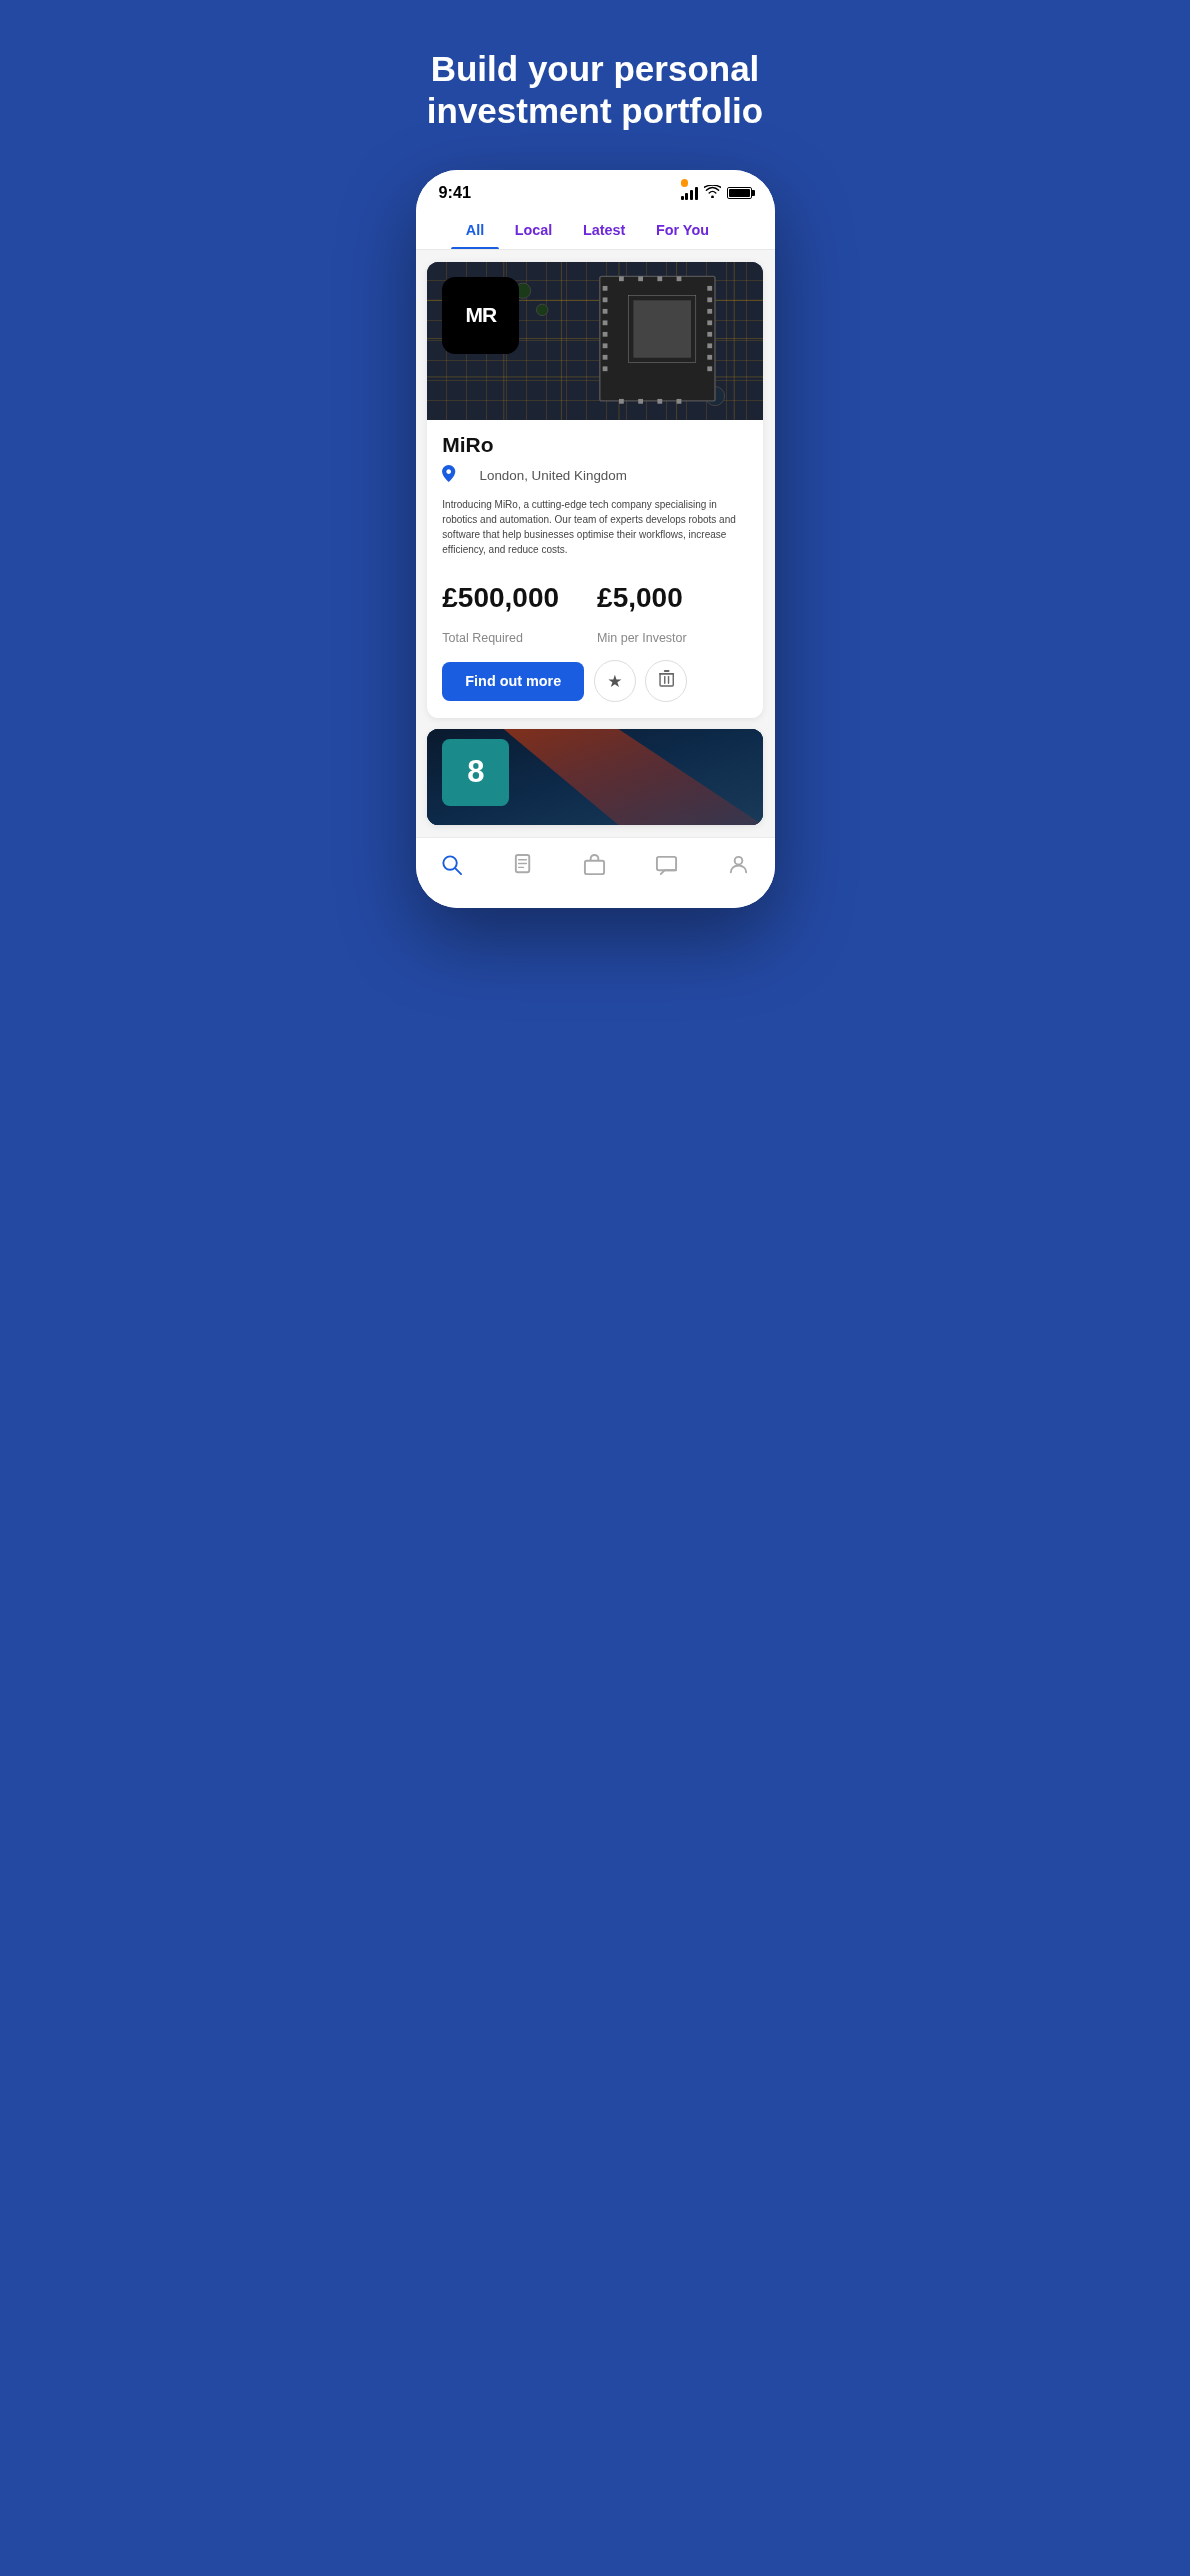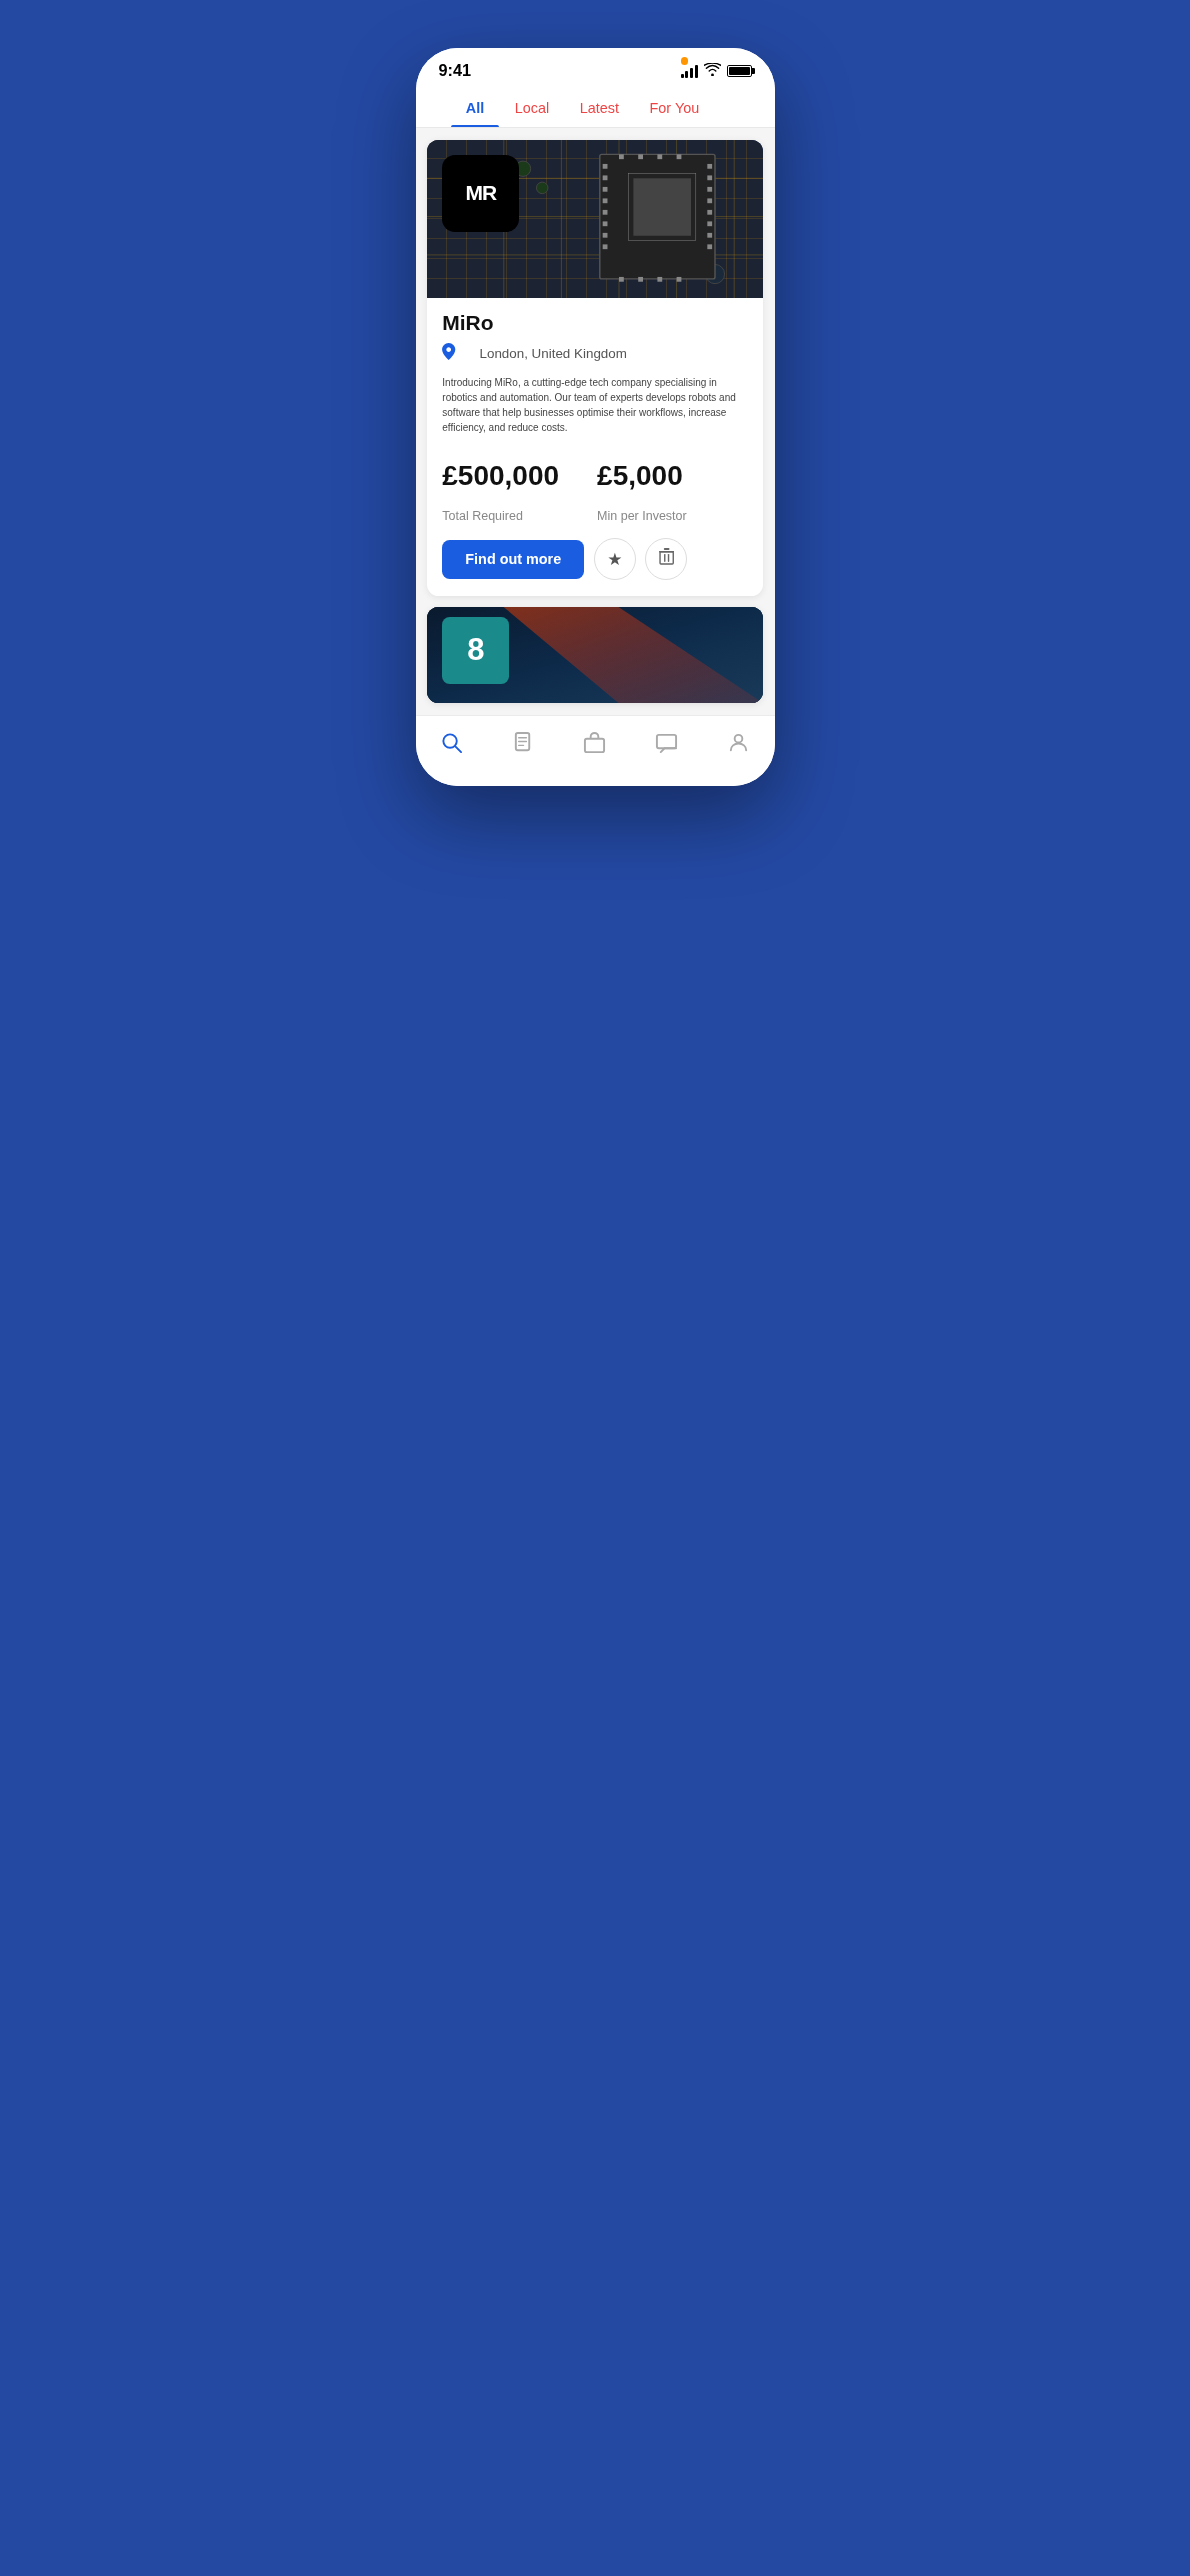--- a/index.html
+++ b/index.html
@@ -145,24 +145,24 @@
     
     .tabs-bar {
       display: flex;
       padding: 0 35px;
       background: #ffffff;
       border-bottom: 1px solid #e8e8e8;
     }
     .tab-item {
       padding: 11.5px 15.3px;
       font-size: 14.4px;
-      color: #ef4444;
+      color: #6d28d9;
       cursor: pointer;
       position: relative;
-      font-weight: 400;
+      font-weight: 700;
     }
     .tab-item.active {
       color: #1a5de0;
       font-weight: 600;
     }
     .tab-item.active::after {
       content: '';
       position: absolute;
       bottom: 0;
       left: 0;
@@ -347,20 +347,21 @@
     }
     .nav-icon.inactive {
       color: #aaa;
     }
   </style>
 </head>
 <body>
 
 <div class="page-wrapper">
 
+  <h1 class="hero-title">Build your personal investment portfolio</h1>
 
   <div class="phone-frame">
 
     <div class="status-bar">
       <span class="status-time">9:41</span>
       <div class="status-icons">
         <div class="orange-dot"></div>
         <div class="signal-bars">
           <div class="signal-bar" style="height:3.8px;"></div>
           <div class="signal-bar" style="height:6.7px;"></div>

